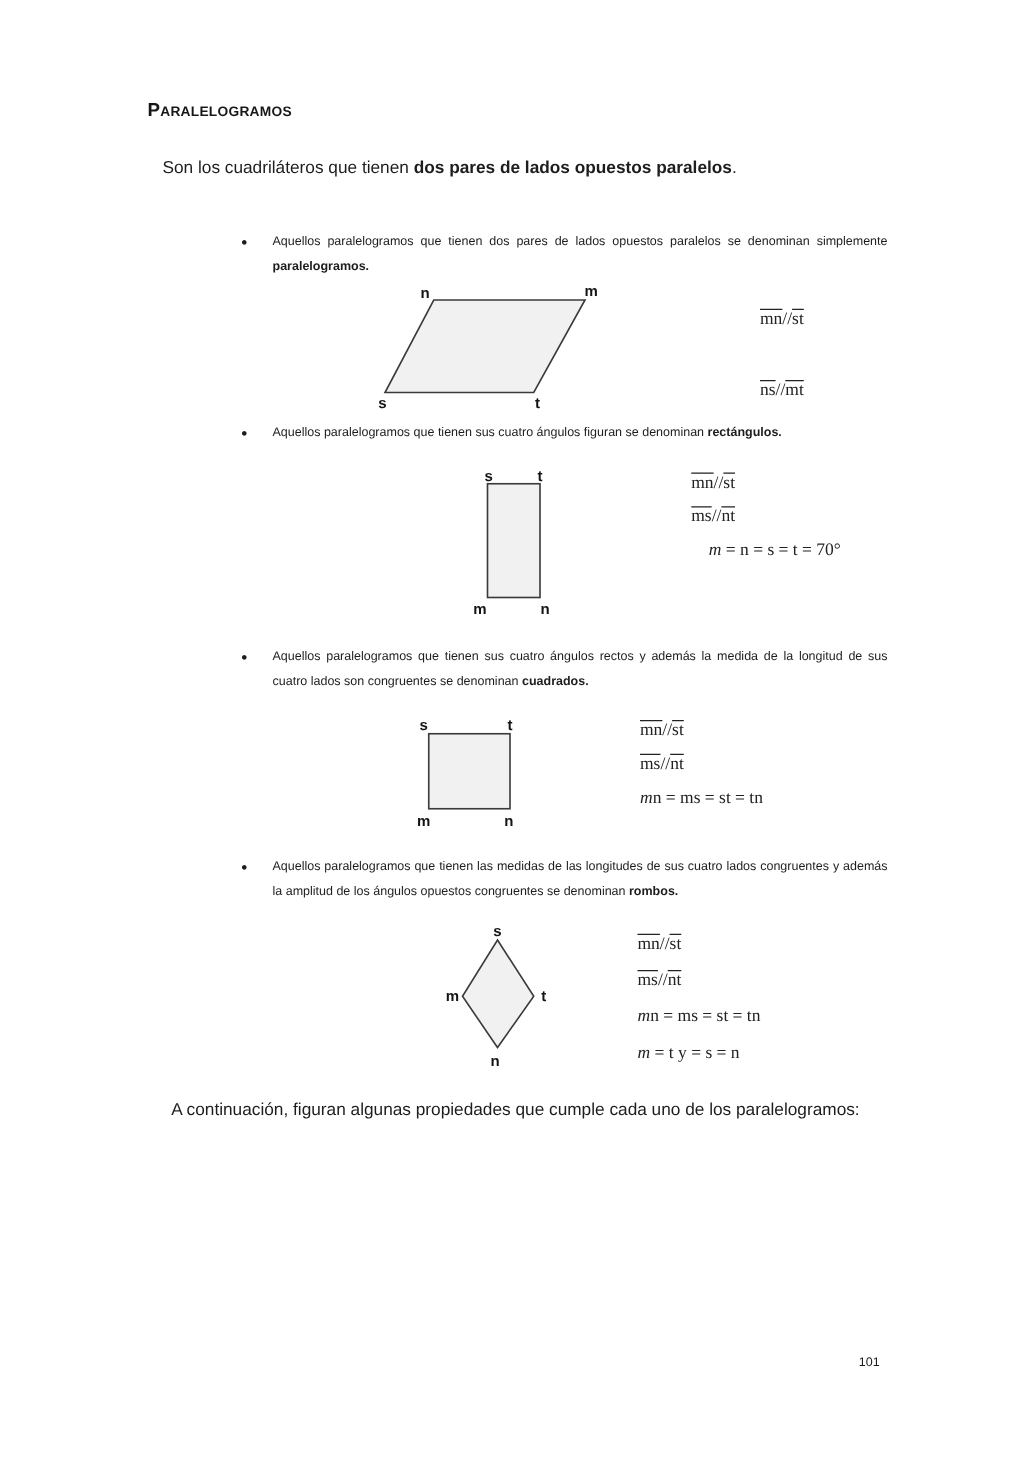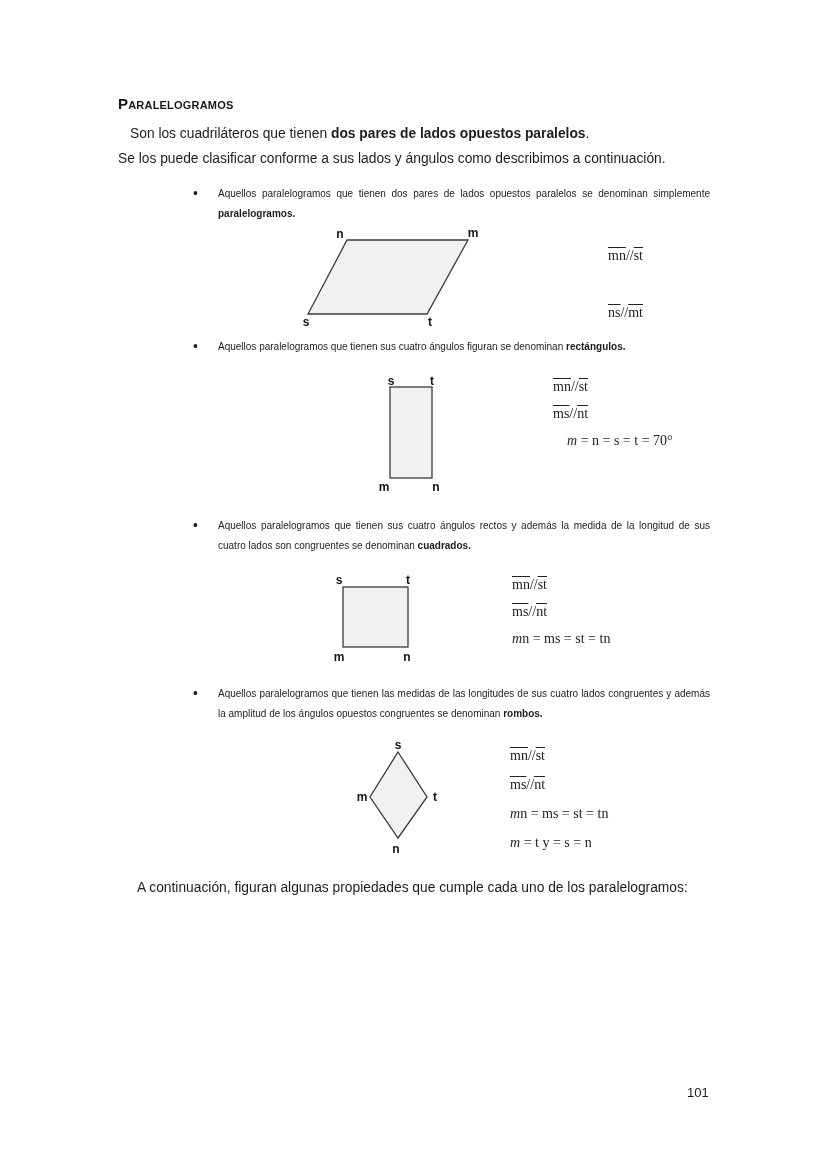--- a/index.html
+++ b/index.html
@@ -16,32 +16,31 @@
   .eq { font-family:"Liberation Serif",serif; font-size:14px; color:#222222; }
   .eq-line { line-height:20px; margin-bottom:7px; white-space:pre; }
   .gap-lg .eq-line { margin-bottom:37px; }
   .gap-md .eq-line { margin-bottom:9px; }
   .eq-line.ind { padding-left:14px; }
   .ov { text-decoration:overline; }
   .it { font-style:italic; }
   .vertex { font-family:"Liberation Sans",sans-serif; font-weight:bold; font-size:12px; fill:#141414; }
   .shape { fill:#f1f1f1; stroke:#3b3b3b; stroke-width:1.3; }
   .closing { font-size:13.8px; white-space:nowrap;text-align:center; }
-  .page-num { font-size:13px;text-align:right; }
+  .page-num { font-size:10px;text-align:right; }
 </style>
 </head>
 <body>
 
 <div class="page">
 
-  <h1 class="abs title" style="left:118px;top:95px">Paralelogramos</h1>
+  <h1 class="abs title" style="left:118px;top:80px">Paralelogramos</h1>
 
   <p class="abs body-text" style="left:130px;top:126px"><span>Son los cuadriláteros que tienen </span><b>dos pares de lados opuestos paralelos</b><span>.</span></p>
 
-  <p class="abs body-text" style="left:118px;top:151px">Se los puede clasificar conforme a sus lados y ángulos como describimos a continuación.</p>
 
   <div class="abs bullet-item" style="left:193px;top:184px">
     <span class="bullet-marker">•</span>
     <div class="bullet-text"><span>Aquellos paralelogramos que tienen dos pares de lados opuestos paralelos se denominan simplemente </span><b>paralelogramos.</b></div>
   </div>
 
   <div class="abs" style="left:298px;top:226px">
     <svg width="184" height="102" viewBox="0 0 184 102">
       <polygon class="shape" points="49,14 170,14 129,88 10,88"></polygon>
       <text class="vertex" x="42" y="12" text-anchor="middle">n</text>

